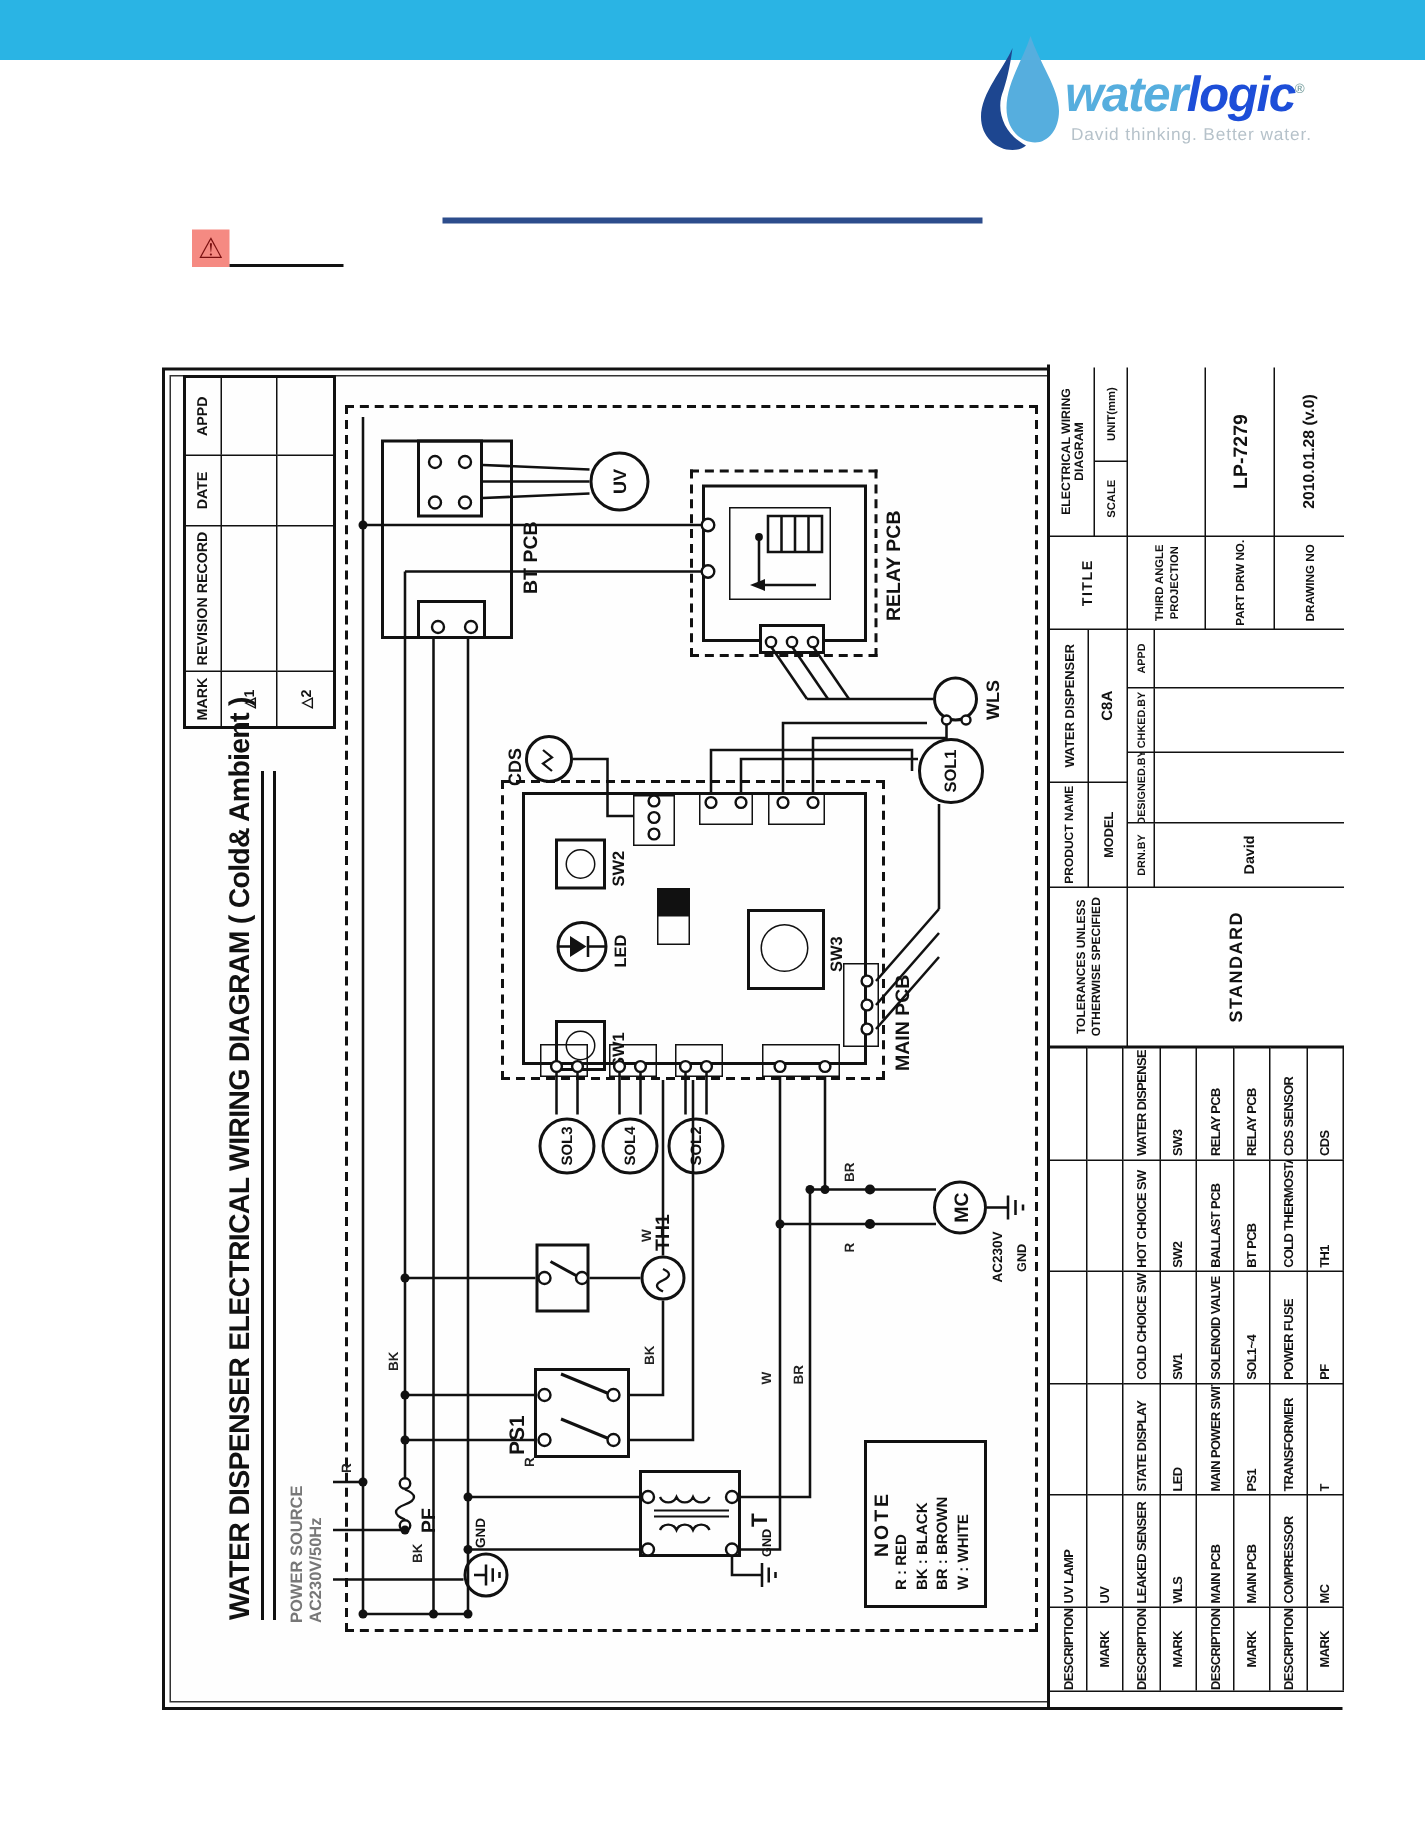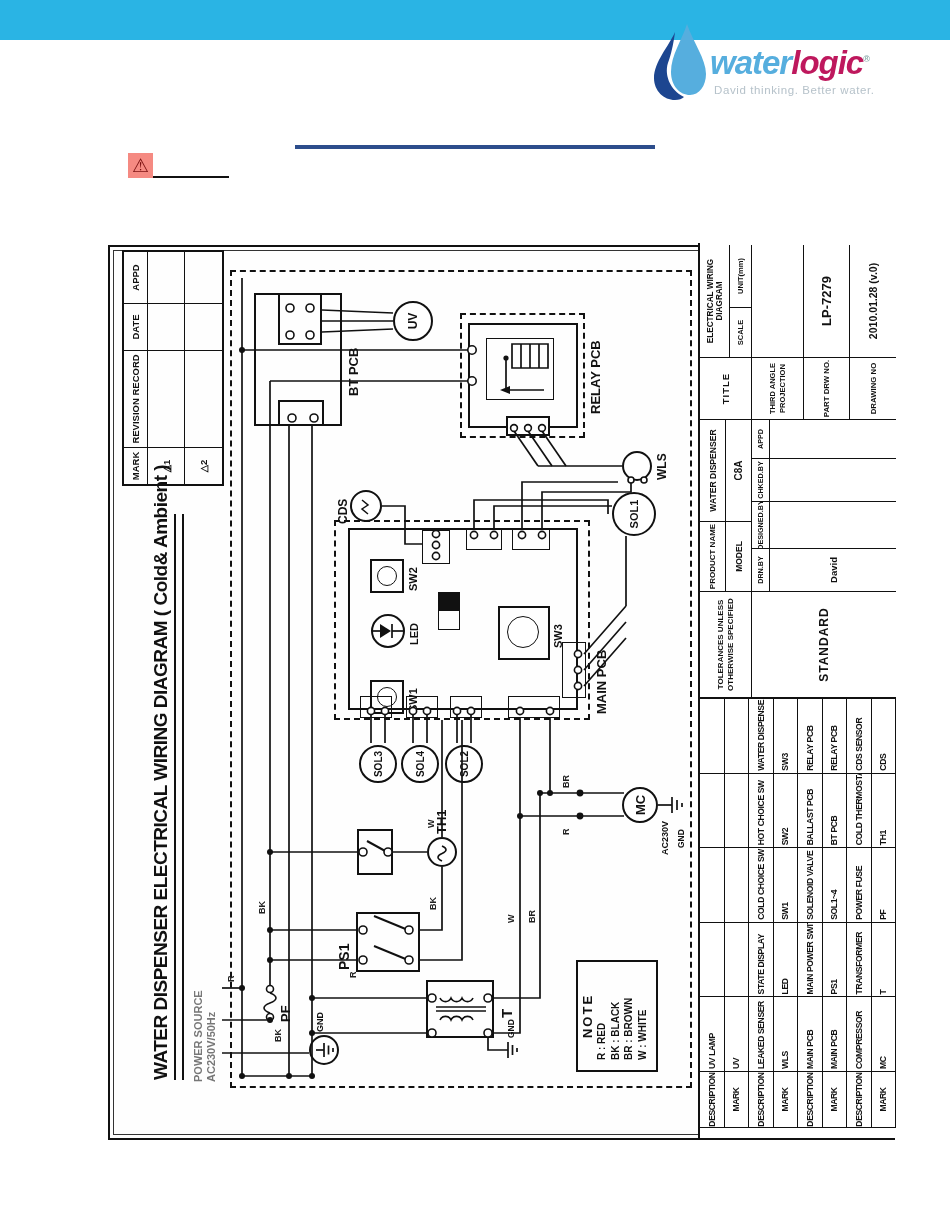--- a/index.html
+++ b/index.html
@@ -73,21 +73,21 @@
 
 <div id="page">
 
   <div id="topbar" style="background: rgb(42, 180, 228);"></div>
 
   <div id="logo">
     <svg width="58" height="82" viewBox="0 0 58 82">
       <path d="M27 10 C21 24 6 40 6 56 C6 69 16 78 27 78 C31 78 34 77 36 75 C22 68 15 52 21 38 C24 29 26 18 27 10 Z" fill="#1d4690"></path>
       <path d="M39 2 C34 18 23 33 23 50 C23 64 32 73 42 73 C51 73 58 64 58 52 C58 37 45 20 39 2 Z" fill="#56aede"></path>
     </svg>
-    <div id="brand"><span style="color:#56aede">water</span><span style="color:#be185d">logic</span><span class="reg">®</span></div>
+    <div id="brand"><span style="color:#56aede">water</span><span style="color:#1d4ed8">logic</span><span class="reg">®</span></div>
     <div id="tagline">David thinking. Better water.</div>
   </div>
 
   <div id="warnbox">⚠</div>
   <div id="warnline"></div>
   <div id="blueline"></div>
 
   <div id="landscape">
     <div class="inner-frame"></div>
 

